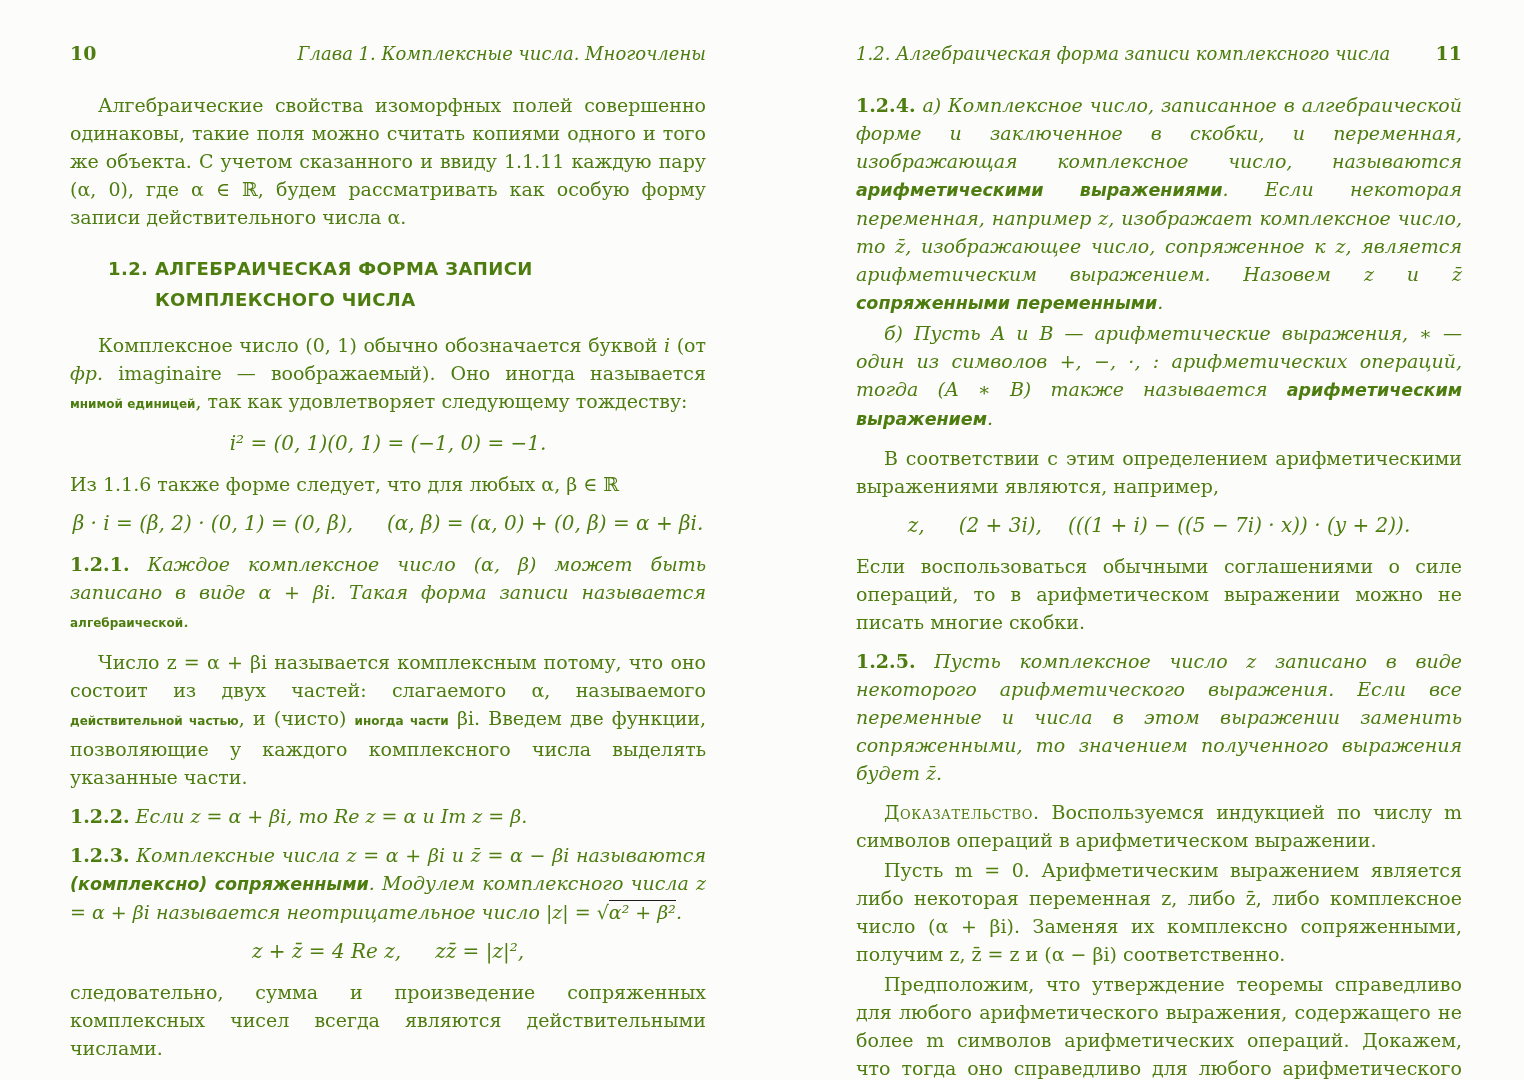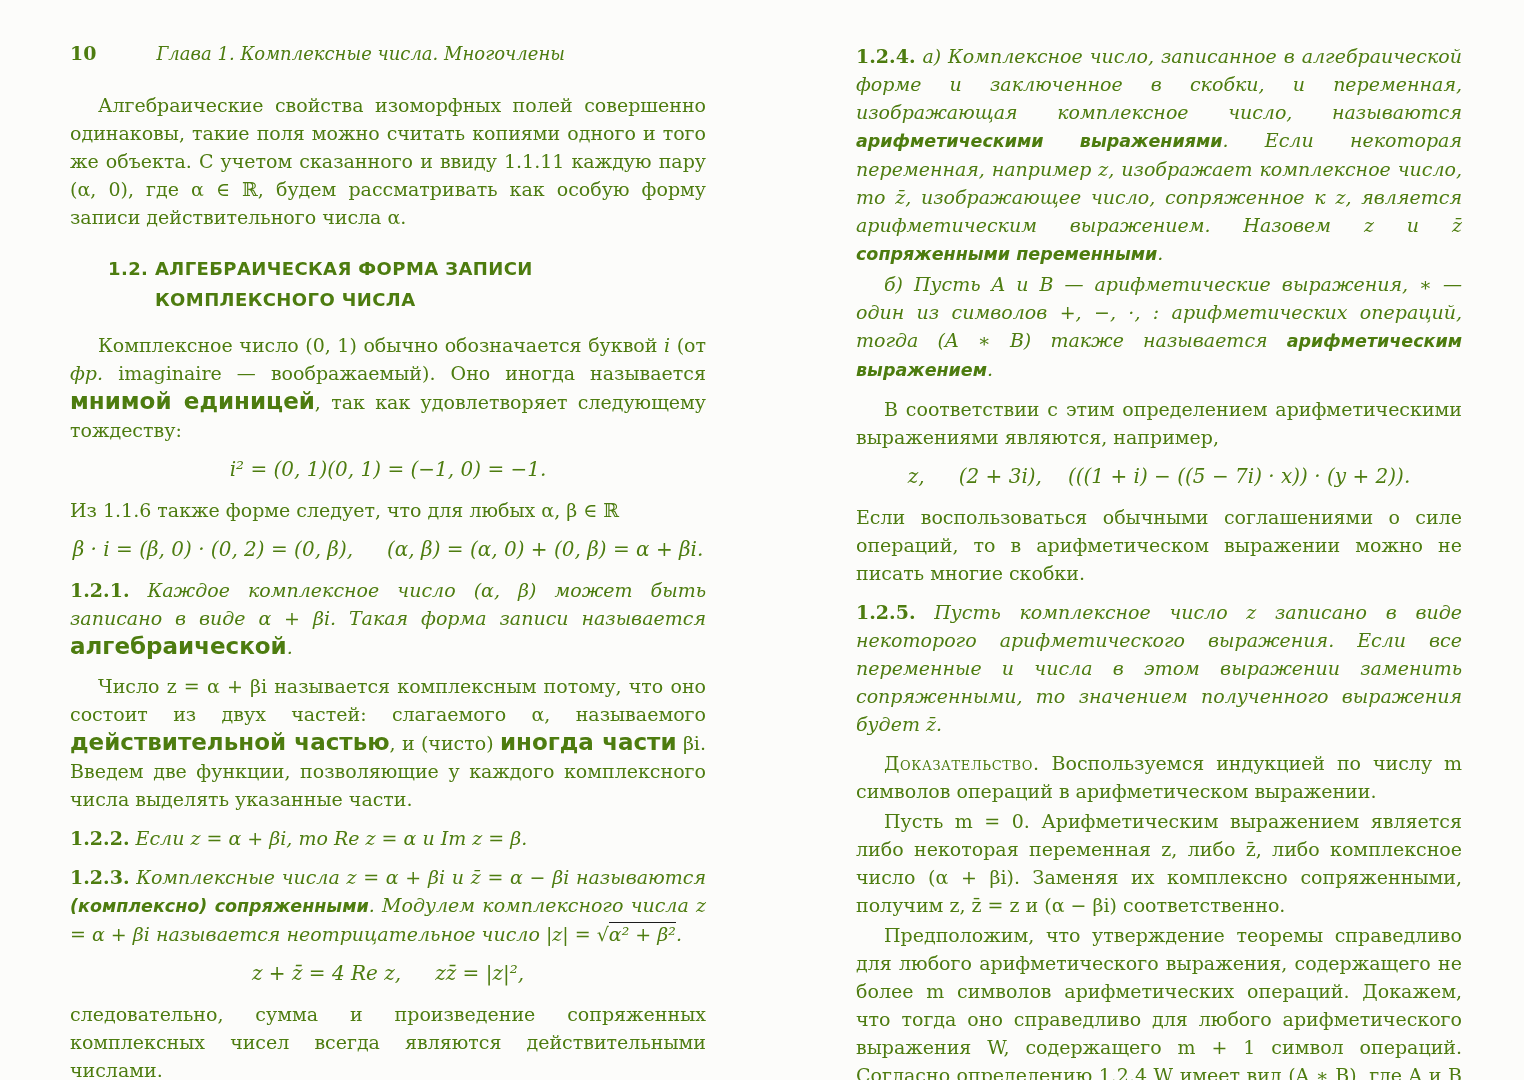--- a/index.html
+++ b/index.html
@@ -19,21 +19,21 @@
   .page-left  { width: 762px; padding: 42px 56px 0 70px; }
   .page-right { width: 762px; padding: 42px 62px 0 94px; }
 
   .phead {
     display: flex; align-items: baseline;
     font-size: 18px; line-height: 22px;
     margin-bottom: 26px;
   }
   .pnum { font-weight: 700; font-size: 19px; }
   .ptitle { font-style: italic; }
-  .page-left .ptitle { flex: 1; text-align: left; padding-left: 60px; }
+  .page-left .ptitle { flex: 1; text-align: right; padding-left: 60px; }
   .page-right .ptitle { flex: 1; text-align: left; }
 
   p.body {
     font-size: 19px; line-height: 28px;
     text-align: justify;
     margin: 0 0 2px 0;
   }
   .ind { text-indent: 28px; }
   .gap-top { margin-top: 11px !important; }
 
@@ -53,21 +53,21 @@
     text-align: center;
     margin: 11px 0 13px 0;
     white-space: nowrap;
   }
   .fp2 { margin-left: 34px; }
   .fp3 { margin-left: 26px; }
 
   .it { font-style: italic; }
   .b {
     font-family: "DejaVu Sans", sans-serif;
-    font-weight: 700; font-size: 23px;
+    font-weight: 700; font-size: 12px;
     font-style: normal;
   }
   .bi {
     font-family: "DejaVu Sans", sans-serif;
     font-weight: 700; font-size: 17.5px;
     font-style: italic;
   }
   .num { font-weight: 700; font-style: normal; }
   .sc { font-variant: small-caps; letter-spacing: 0.6px; }
   .rad { font-style: normal; }
@@ -90,37 +90,41 @@
         <span class="secl1">1.2. АЛГЕБРАИЧЕСКАЯ ФОРМА ЗАПИСИ</span>
         <span class="secl2">КОМПЛЕКСНОГО ЧИСЛА</span>
       </h2>
 
     <p class="body ind"><span>Комплексное число (0, 1) обычно обозначается буквой </span><span class="it">i</span><span> (от </span><span class="it">фр.</span><span> imaginaire — воображаемый). Оно иногда называется </span><span class="b">мнимой единицей</span><span>, так как удовлетворяет следующему тождеству:</span></p>
 
     <p class="formula">i² = (0, 1)(0, 1) = (−1, 0) = −1.</p>
 
     <p class="body">Из 1.1.6 также форме следует, что для любых α, β ∈ ℝ</p>
 
-    <p class="formula"><span>β · i = (β, 0) · (0, 2) = (0, β),</span><span class="fp2">(α, β) = (α, 0) + (0, β) = α + βi.</span></p>
+    <p class="formula"><span>β · i = (β, 2) · (0, 1) = (0, β),</span><span class="fp2">(α, β) = (α, 0) + (0, β) = α + βi.</span></p>
 
     <p class="body gap-top"><span class="num">1.2.1.</span><span class="it"> Каждое комплексное число (α, β) может быть записано в виде α + βi. Такая форма записи называется </span><span class="b">алгебраической</span><span class="it">.</span></p>
 
     <p class="body ind gap-top"><span>Число z = α + βi называется комплексным потому, что оно состоит из двух частей: слагаемого α, называемого </span><span class="b">действительной частью</span><span>, и (чисто) </span><span class="b">иногда части</span><span> βi. Введем две функции, позволяющие у каждого комплексного числа выделять указанные части.</span></p>
 
     <p class="body gap-top"><span class="num">1.2.2.</span><span class="it"> Если z = α + βi, то Re z = α и Im z = β.</span></p>
 
     <p class="body gap-top"><span class="num">1.2.3.</span><span class="it"> Комплексные числа z = α + βi и z̄ = α − βi называются </span><span class="bi">(комплексно) сопряженными</span><span class="it">. Модулем комплексного числа z = α + βi называется неотрицательное число |z| = </span><span class="rad it">√</span><span class="vinc it">α² + β²</span><span class="it">.</span></p>
 
 
     <p class="formula"><span>z + z̄ = 4 Re z,</span><span class="fp2">zz̄ = |z|²,</span></p>
 
     <p class="body">следовательно, сумма и произведение сопряженных комплексных чисел всегда являются действительными числами.</p>
   </section>
 
   <section class="page page-right">
+    <header class="phead">
+        <span class="ptitle">1.2. Алгебраическая форма записи комплексного числа</span>
+        <span class="pnum">11</span>
+      </header>
 
     <p class="body"><span class="num">1.2.4.</span><span class="it"> а) Комплексное число, записанное в алгебраической форме и заключенное в скобки, и переменная, изображающая комплексное число, называются </span><span class="bi">арифметическими выражениями</span><span class="it">. Если некоторая переменная, например z, изображает комплексное число, то z̄, изображающее число, сопряженное к z, является арифметическим выражением. Назовем z и z̄ </span><span class="bi">сопряженными переменными</span><span class="it">.</span></p>
 
     <p class="body ind"><span class="it">б) Пусть A и B — арифметические выражения, ∗ — один из символов +, −, ·, : арифметических операций, тогда (A ∗ B) также называется </span><span class="bi">арифметическим выражением</span><span class="it">.</span></p>
 
     <p class="body ind gap-top">В соответствии с этим определением арифметическими выражениями являются, например,</p>
 
     <p class="formula"><span>z,</span><span class="fp2">(2 + 3i),</span><span class="fp3">(((1 + i) − ((5 − 7i) · x)) · (y + 2)).</span></p>
 
     <p class="body">Если воспользоваться обычными соглашениями о силе операций, то в арифметическом выражении можно не писать многие скобки.</p>

